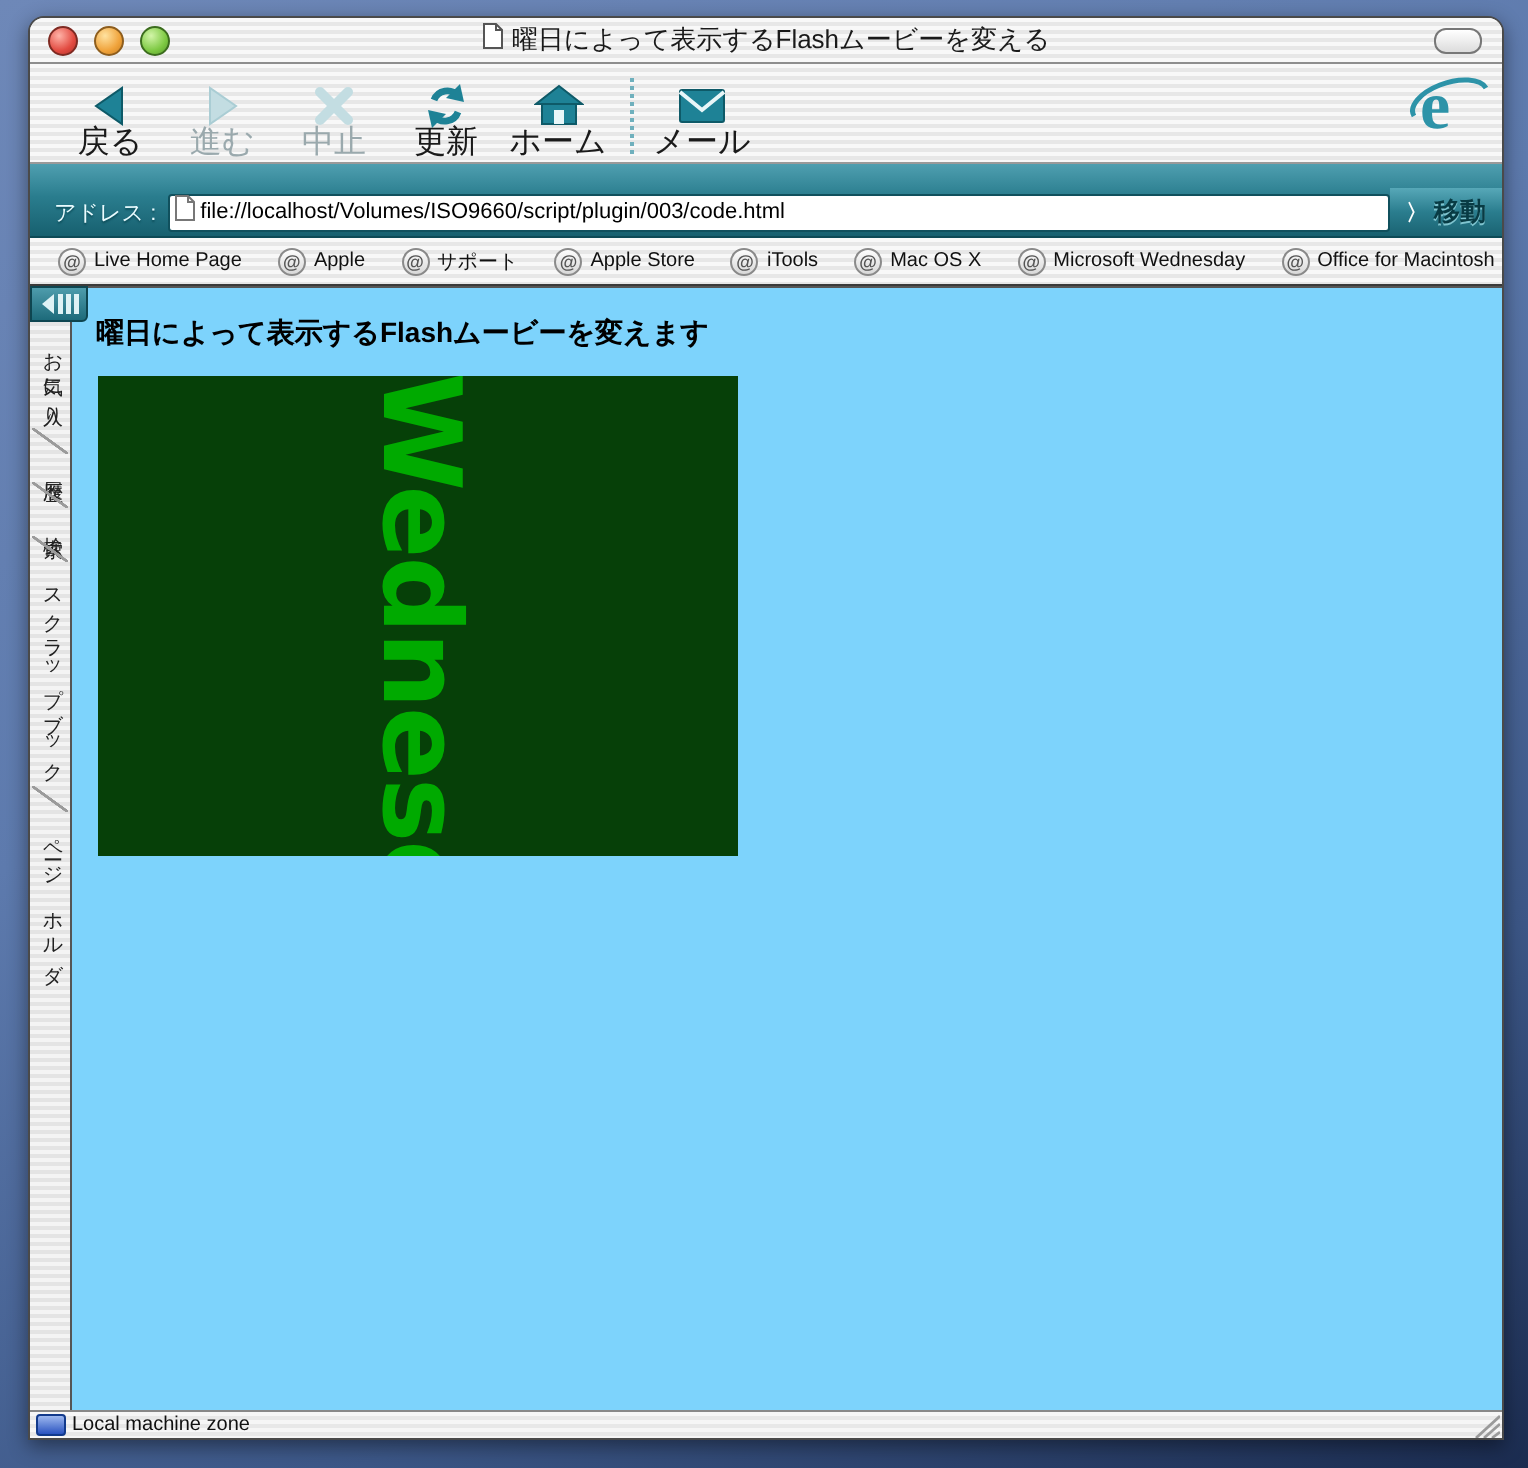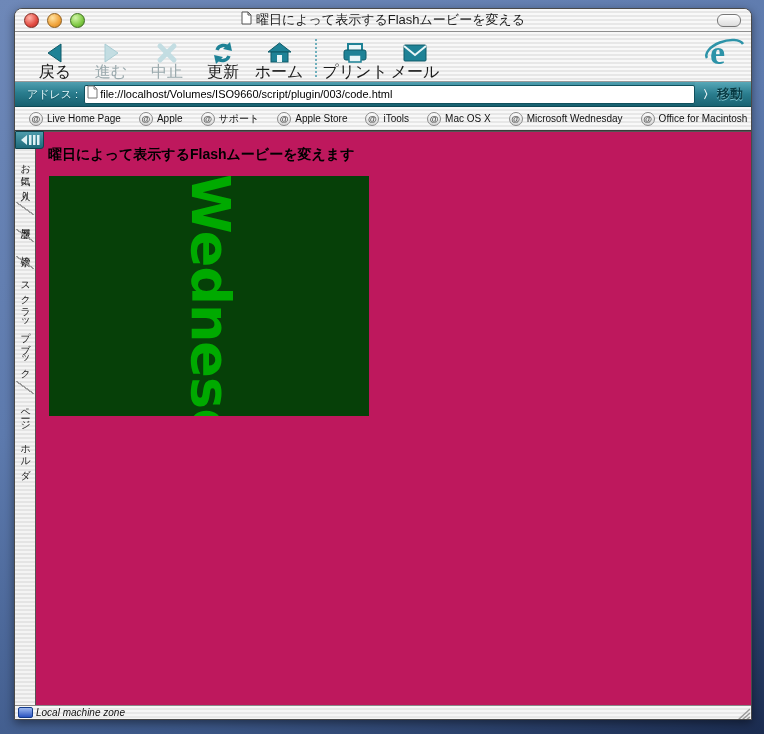--- a/index.html
+++ b/index.html
@@ -44,21 +44,21 @@
   .tool.wide{width:60px;}
   .tool .glyph{height:26px;display:flex;align-items:center;justify-content:center;}
   .tool .tlabel{font-size:16px;color:#1a1a1a;line-height:12px;white-space:nowrap;}
   .tool.disabled .tlabel{color:#9aa9ad;}
   .tb-sep{width:0;height:38px;border-left:2px dotted #6fb0bd;margin:0 8px 1px 6px;}
   .ie-logo{position:absolute;right:6px;top:0;width:40px;height:42px;}
   
   .addressbar{
     height:24px;flex:0 0 24px;display:flex;align-items:center;
     background:linear-gradient(#4f9fb0 0%,#2a7d8e 45%,#17606f 100%);
-    border-bottom:1px solid #0d4a56;padding:0 0 0 12px;
+    border-bottom:1px solid #0d4a56;padding:12px 0 0 12px;
   }
   .addr-label{font-size:11px;color:#eafcff;text-shadow:0 1px 1px #0c4c58;margin-right:6px;white-space:nowrap;}
   .addr-field{
     flex:1;height:17px;background:#fff;border:1px solid #10505d;border-radius:2px;
     display:flex;align-items:center;padding:0 2px;
   }
   .addr-field input{
     flex:1;border:none;outline:none;font-size:11px;color:#000;
     font-family:"Liberation Sans",sans-serif;padding:0 2px;background:transparent;
   }
@@ -95,39 +95,38 @@
   .vtab{
     writing-mode:vertical-rl;text-orientation:upright;
     font-size:10px;color:#222;letter-spacing:1px;padding:6px 0;
     background:none;border:none;cursor:default;font-family:"Liberation Sans",sans-serif;
   }
   .vtab-sep{
     width:18px;height:13px;flex:0 0 13px;
     background:linear-gradient(to top right,transparent 46%,#9b9b9b 47%,#9b9b9b 53%,transparent 54%);
   }
   .content{
-    flex:1;background:#be185d;overflow:hidden;position:relative;
+    flex:1;background:#7dd3fc;overflow:hidden;position:relative;
     border-top:1px solid #555;
   }
   .page-heading{font-size:14px;font-weight:bold;color:#000;margin:14px 0 0 12px;}
   .flash-movie{
     position:relative;width:320px;height:240px;margin:12px 0 0 13px;
     background:#064008;overflow:hidden;
   }
   .flash-day{
     position:absolute;top:-2px;left:192px;transform-origin:0 0;transform:rotate(90deg);
     font-size:54px;font-weight:bold;color:#00aa00;white-space:nowrap;line-height:62px;
     font-family:"DejaVu Sans","Liberation Sans",sans-serif;letter-spacing:-1px;
   }
   
   .statusbar{
     height:13px;flex:0 0 13px;display:flex;align-items:center;
     border-top:1px solid #888;padding-left:3px;position:relative;
     background:repeating-linear-gradient(180deg,#f6f6f6 0 2px,#e8e8e8 2px 4px);
-    font-style:italic;
   }
   .zone-icon{
     width:13px;height:9px;border-radius:2px;border:1px solid #123a8c;
     background:linear-gradient(#9db8ef,#2a53c0);margin-right:3px;flex:0 0 13px;
   }
   .status-text{font-size:10px;color:#111;line-height:11px;}
   .resize-grip{position:absolute;right:1px;top:0;width:16px;height:12px;}
 </style>
 </head>
 <body>
@@ -203,30 +202,20 @@
           <rect x="4" y="11" width="17" height="10" fill="#1e8296" stroke="#0e5a68" stroke-width="1"></rect>
           <rect x="10" y="14" width="5" height="7" fill="#e8f6f8"></rect>
         </svg>
       </span>
       <span class="tlabel">ホーム</span>
     </button>
 
     <div class="tb-sep"></div>
 
 
-    <button class="tool wide">
-      <span class="glyph">
-        <svg width="26" height="24" viewBox="0 0 26 24">
-          <rect x="6" y="3" width="14" height="7" fill="#e8f6f8" stroke="#1e8296" stroke-width="2"></rect>
-          <rect x="2" y="9" width="22" height="10" rx="2" fill="#1e8296" stroke="#0e5a68" stroke-width="1"></rect>
-          <rect x="7" y="14" width="12" height="7" fill="#e8f6f8" stroke="#1e8296" stroke-width="1.5"></rect>
-        </svg>
-      </span>
-      <span class="tlabel">プリント</span>
-    </button>
 
     <button class="tool">
       <span class="glyph">
         <svg width="26" height="22" viewBox="0 0 26 22">
           <rect x="2" y="3" width="22" height="16" rx="1" fill="#1e8296" stroke="#0e5a68" stroke-width="1"></rect>
           <path d="M2 4 L13 13 L24 4" fill="none" stroke="#e8f6f8" stroke-width="2"></path>
         </svg>
       </span>
       <span class="tlabel">メール</span>
     </button>

